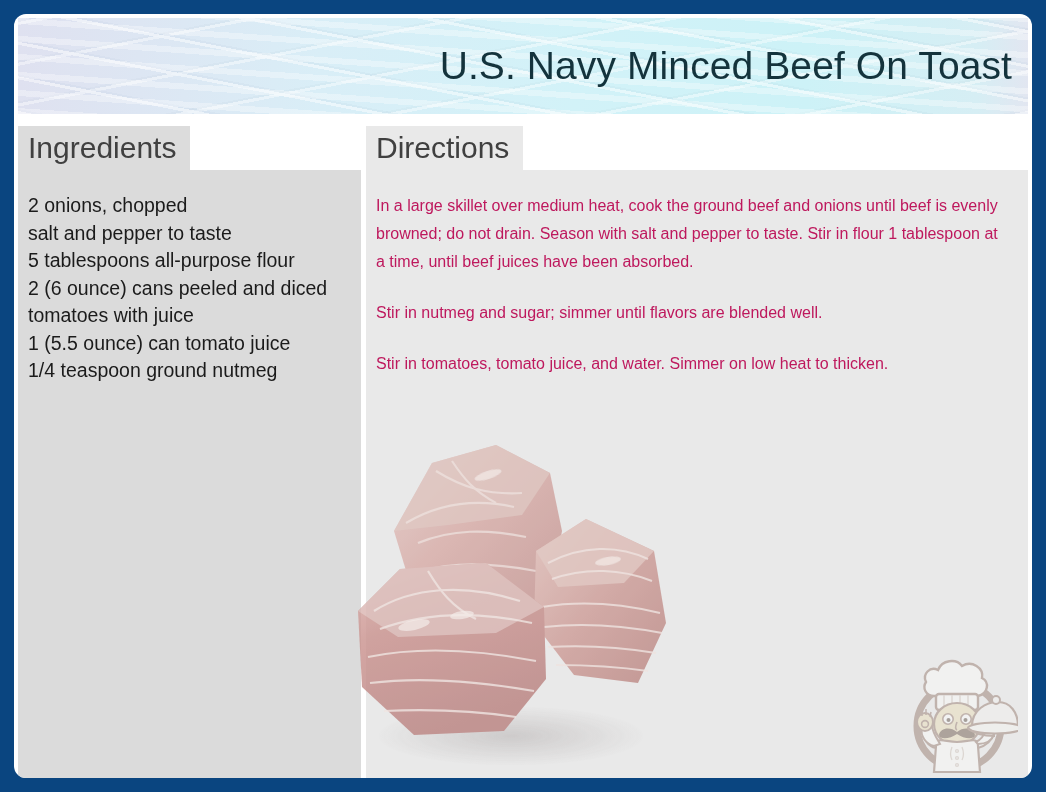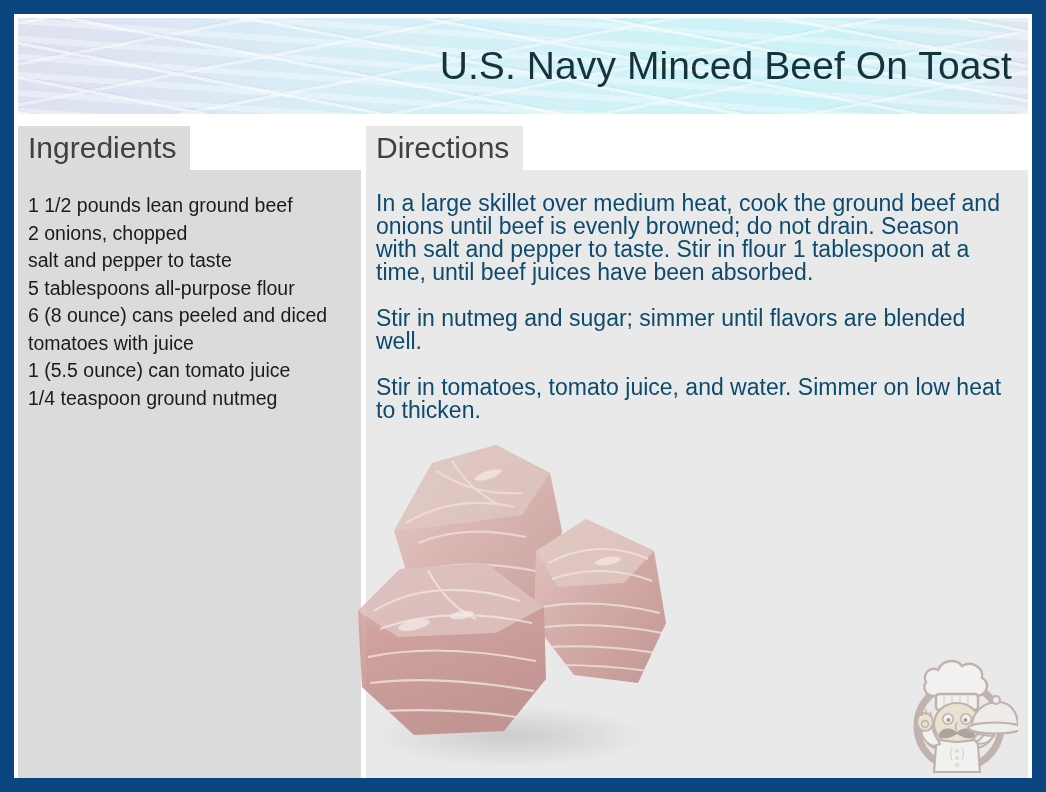--- a/index.html
+++ b/index.html
@@ -22,20 +22,21 @@
     box-sizing: border-box;
   }
   .page {
     position: absolute;
     left: 14px;
     top: 14px;
     width: 1018px;
     height: 764px;
     background: #ffffff;
     overflow: hidden;
+    border-radius: 12px;
   }
 
   
   .banner {
     position: absolute;
     left: 4px;
     top: 4px;
     width: 1010px;
     height: 96px;
     background:
@@ -145,23 +146,23 @@
   
   .ing-line {
     font-size: 19.5px;
     line-height: 27.5px;
     color: #1b1b1b;
     white-space: nowrap;
   }
 
   
   .dir-para {
-    font-size: 23px;
-    line-height: 23px;
-    color: #0c4a6e;
+    font-size: 16px;
+    line-height: 28px;
+    color: #be185d;
     margin: 0 0 23px 0;
     max-width: 628px;
   }
 
   
   .beef {
     position: absolute;
     left: 318px;
     top: 285px;
     width: 340px;
@@ -198,25 +199,24 @@
     </div>
 
     <div class="columns">
 
       <div class="col col-ingredients">
         <div class="tab">
           <span class="tab-label">Ingredients</span>
         </div>
         <div class="panel">
           <div class="panel-inner">
-            <div class="ing-line">1 1/2 pounds lean ground beef</div>
             <div class="ing-line">2 onions, chopped</div>
             <div class="ing-line">salt and pepper to taste</div>
             <div class="ing-line">5 tablespoons all-purpose flour</div>
-            <div class="ing-line">6 (8 ounce) cans peeled and diced</div>
+            <div class="ing-line">2 (6 ounce) cans peeled and diced</div>
             <div class="ing-line">tomatoes with juice</div>
             <div class="ing-line">1 (5.5 ounce) can tomato juice</div>
             <div class="ing-line">1/4 teaspoon ground nutmeg</div>
           </div>
         </div>
       </div>
 
       <div class="col col-directions">
         <div class="tab">
           <span class="tab-label">Directions</span>

